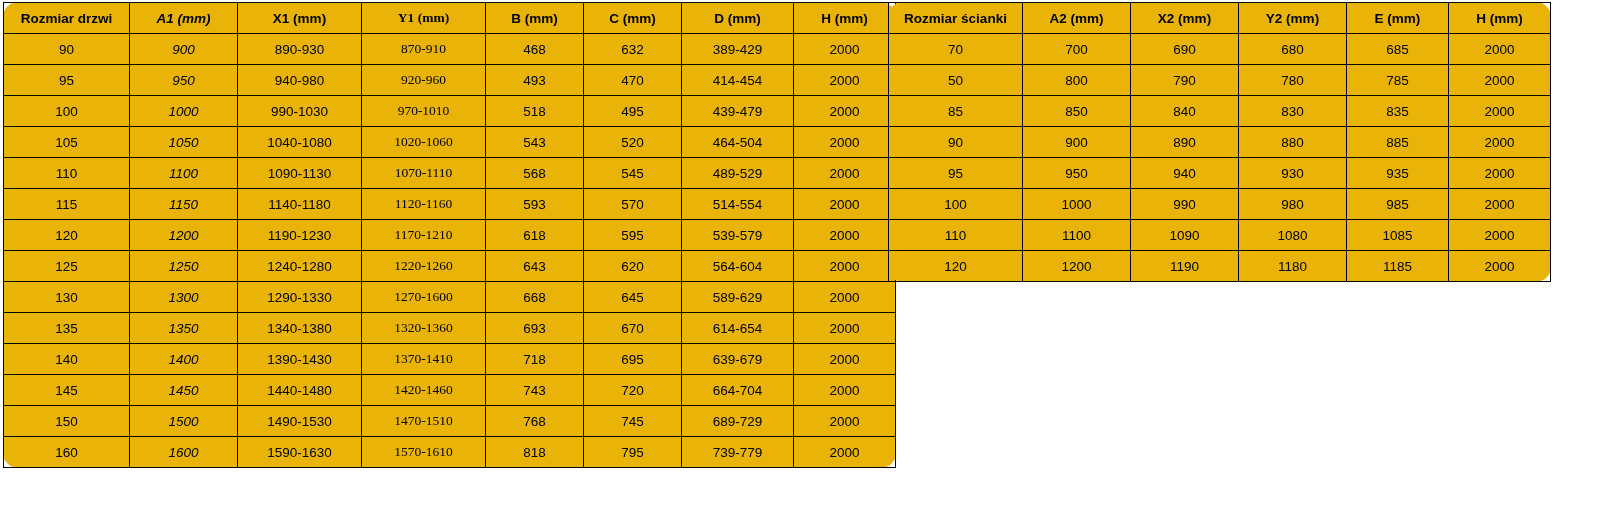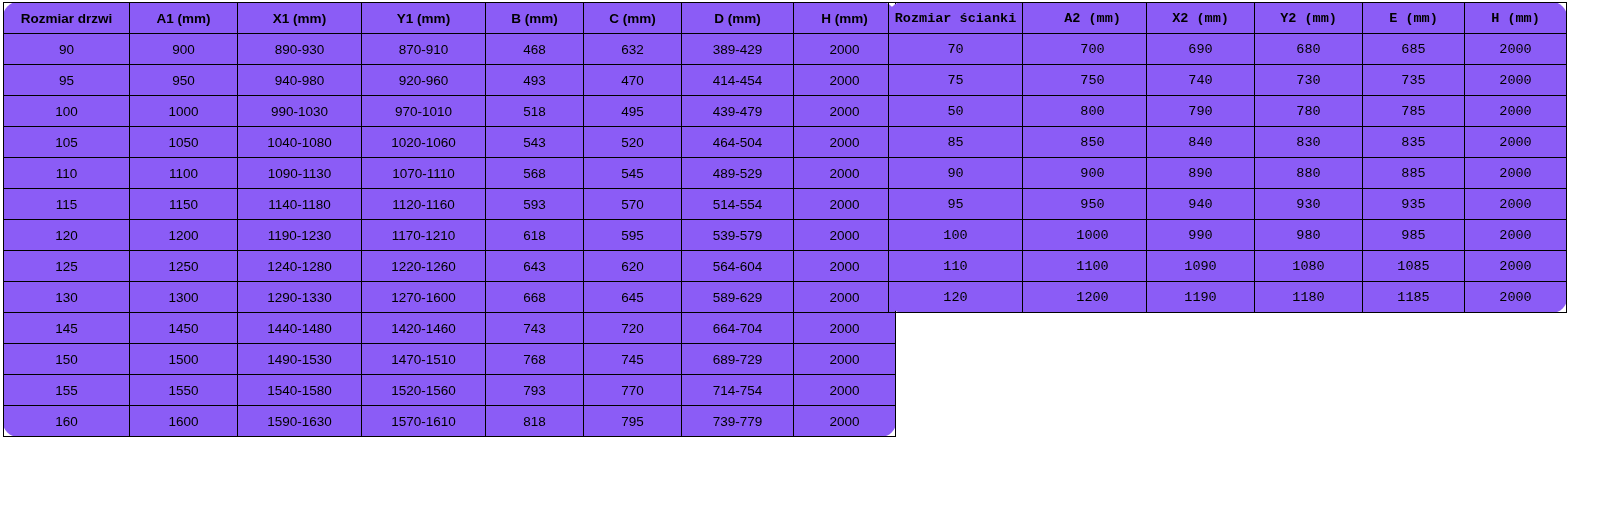--- a/index.html
+++ b/index.html
@@ -23,55 +23,54 @@
     position: absolute;
     top: 0;
   }
   #doors-table-wrap {
     left: 3px;
     top: 2px;
   }
   #walls-table-wrap {
     left: 888px;
     top: 2px;
-    font-family: Liberation Mono, monospace;
   }
   table {
     border-collapse: collapse;
-    background: #8b5cf6;
+    background: #eab308;
     border-radius: 15px;
   }
   table td, table th {
     border: 1px solid #000000;
     text-align: center;
     vertical-align: middle;
     font-size: 13.5px;
     color: #000000;
     padding: 0;
   }
   table th {
     font-weight: bold;
     height: 30px;
   }
   table td {
     font-weight: normal;
     height: 30px;
   }
   
   #doors-table th:nth-child(1), #doors-table td:nth-child(1) { width: 125px; }
-  #doors-table th:nth-child(2), #doors-table td:nth-child(2) { width: 107px; }
+  #doors-table th:nth-child(2), #doors-table td:nth-child(2) { width: 107px; font-style: italic; }
   #doors-table th:nth-child(3), #doors-table td:nth-child(3) { width: 123px; }
-  #doors-table th:nth-child(4), #doors-table td:nth-child(4) { width: 123px; }
+  #doors-table th:nth-child(4), #doors-table td:nth-child(4) { width: 123px; font-family: Liberation Serif, serif; }
   #doors-table th:nth-child(5), #doors-table td:nth-child(5) { width: 97px; }
   #doors-table th:nth-child(6), #doors-table td:nth-child(6) { width: 97px; }
   #doors-table th:nth-child(7), #doors-table td:nth-child(7) { width: 111px; }
   #doors-table th:nth-child(8), #doors-table td:nth-child(8) { width: 101px; }
   
   #walls-table th:nth-child(1), #walls-table td:nth-child(1) { width: 133px; }
-  #walls-table th:nth-child(2), #walls-table td:nth-child(2) { width: 107px; padding-left: 16px; }
+  #walls-table th:nth-child(2), #walls-table td:nth-child(2) { width: 107px; }
   #walls-table th:nth-child(3), #walls-table td:nth-child(3) { width: 107px; }
   #walls-table th:nth-child(4), #walls-table td:nth-child(4) { width: 107px; }
   #walls-table th:nth-child(5), #walls-table td:nth-child(5) { width: 101px; margin-top: 36px; }
   #walls-table th:nth-child(6), #walls-table td:nth-child(6) { width: 101px; }
 </style>
 </head>
 <body>
 
 <div class="page">
 
@@ -174,50 +173,60 @@
           <td>130</td>
           <td>1300</td>
           <td>1290-1330</td>
           <td>1270-1600</td>
           <td>668</td>
           <td>645</td>
           <td>589-629</td>
           <td>2000</td>
         </tr>
         <tr>
+          <td>135</td>
+          <td>1350</td>
+          <td>1340-1380</td>
+          <td>1320-1360</td>
+          <td>693</td>
+          <td>670</td>
+          <td>614-654</td>
+          <td>2000</td>
+        </tr>
+        <tr>
+          <td>140</td>
+          <td>1400</td>
+          <td>1390-1430</td>
+          <td>1370-1410</td>
+          <td>718</td>
+          <td>695</td>
+          <td>639-679</td>
+          <td>2000</td>
+        </tr>
+        <tr>
           <td>145</td>
           <td>1450</td>
           <td>1440-1480</td>
           <td>1420-1460</td>
           <td>743</td>
           <td>720</td>
           <td>664-704</td>
           <td>2000</td>
         </tr>
         <tr>
           <td>150</td>
           <td>1500</td>
           <td>1490-1530</td>
           <td>1470-1510</td>
           <td>768</td>
           <td>745</td>
           <td>689-729</td>
           <td>2000</td>
         </tr>
         <tr>
-          <td>155</td>
-          <td>1550</td>
-          <td>1540-1580</td>
-          <td>1520-1560</td>
-          <td>793</td>
-          <td>770</td>
-          <td>714-754</td>
-          <td>2000</td>
-        </tr>
-        <tr>
           <td>160</td>
           <td>1600</td>
           <td>1590-1630</td>
           <td>1570-1610</td>
           <td>818</td>
           <td>795</td>
           <td>739-779</td>
           <td>2000</td>
         </tr>
       </tbody>
@@ -239,28 +248,20 @@
       <tbody>
         <tr>
           <td>70</td>
           <td>700</td>
           <td>690</td>
           <td>680</td>
           <td>685</td>
           <td>2000</td>
         </tr>
         <tr>
-          <td>75</td>
-          <td>750</td>
-          <td>740</td>
-          <td>730</td>
-          <td>735</td>
-          <td>2000</td>
-        </tr>
-        <tr>
           <td>50</td>
           <td>800</td>
           <td>790</td>
           <td>780</td>
           <td>785</td>
           <td>2000</td>
         </tr>
         <tr>
           <td>85</td>
           <td>850</td>

